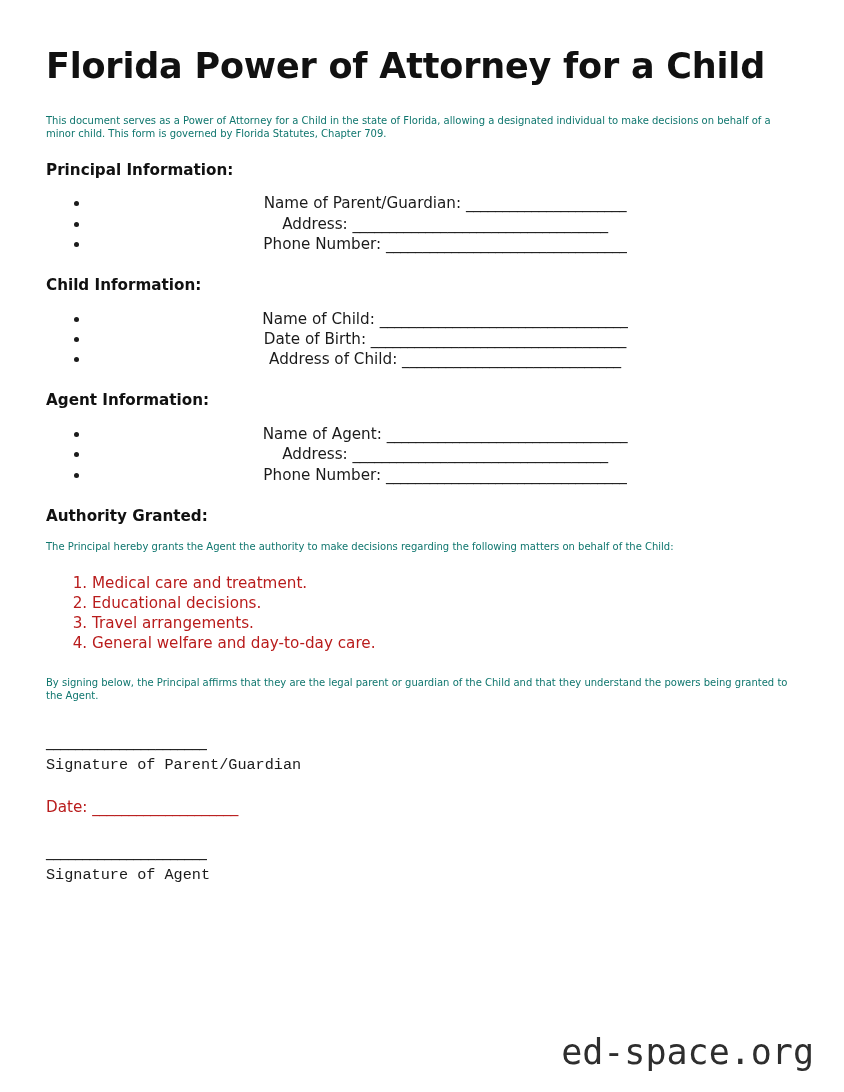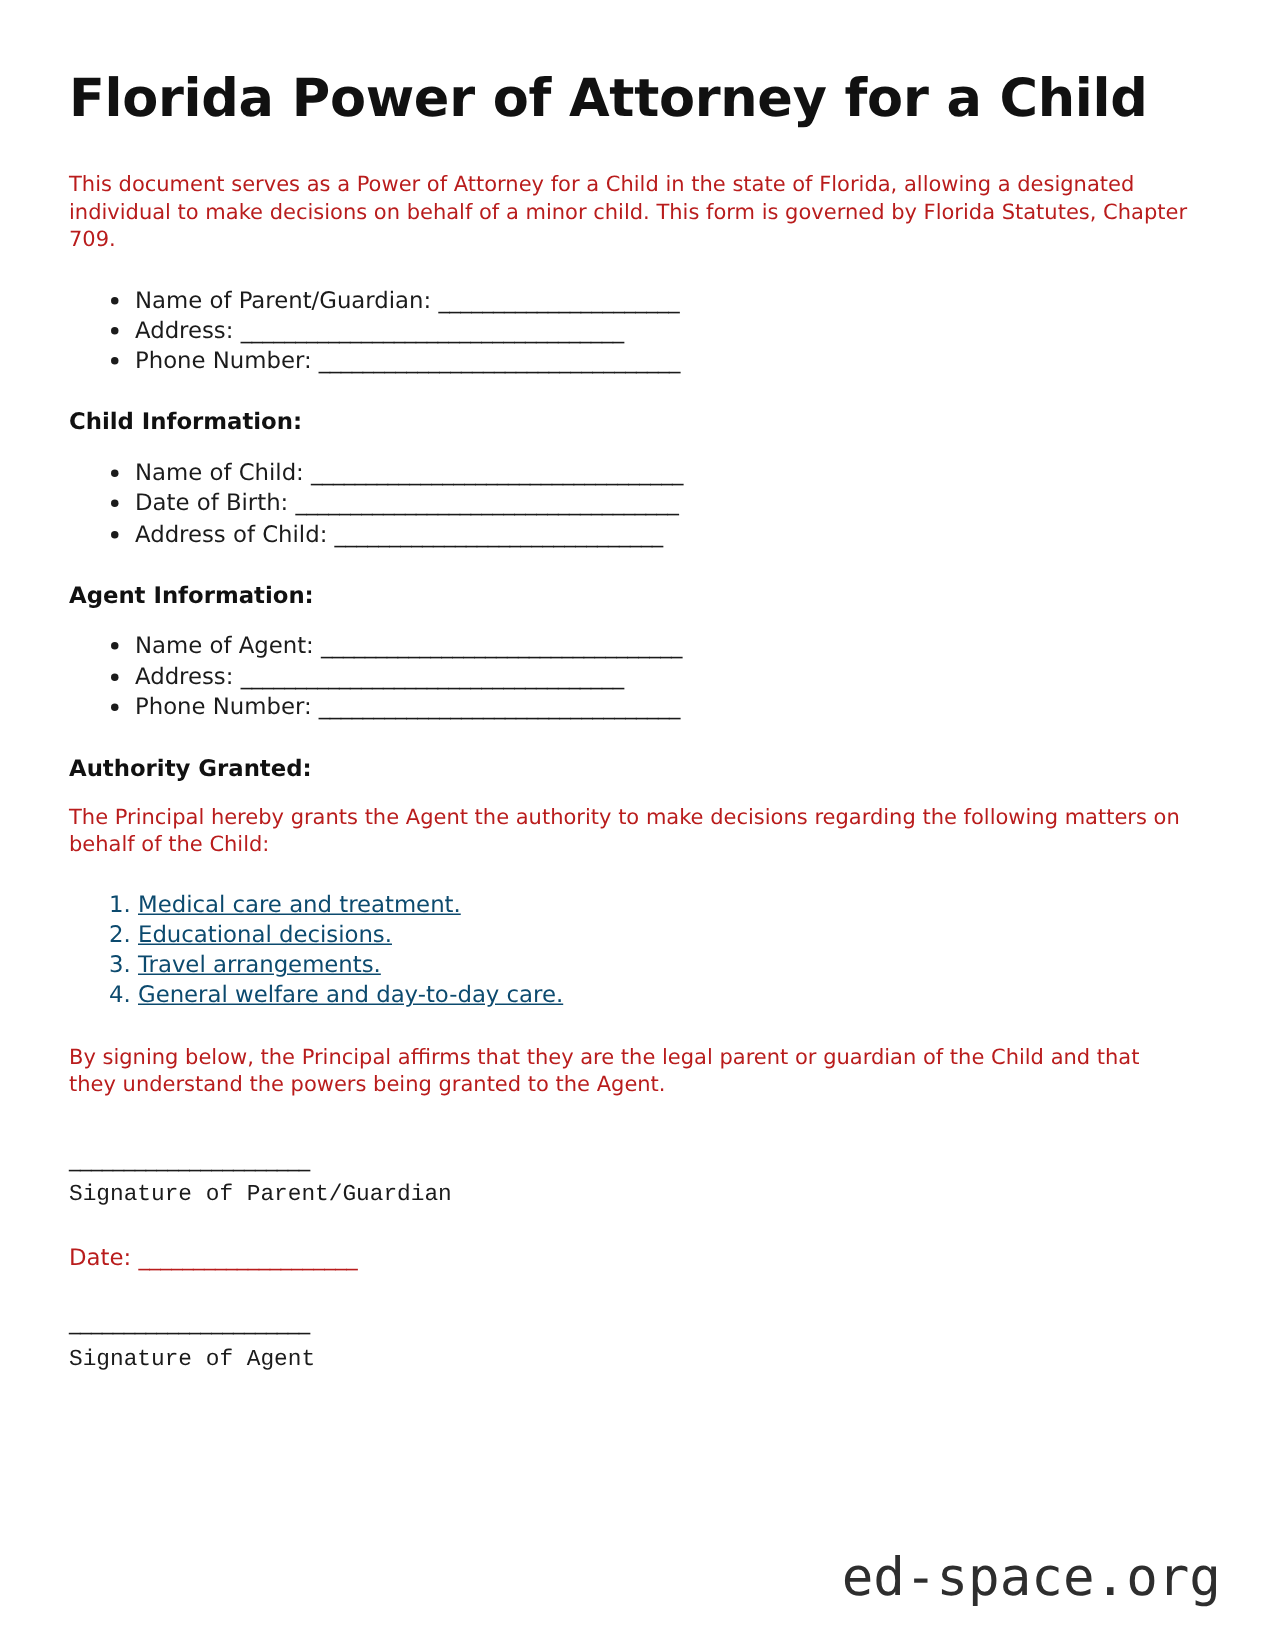--- a/index.html
+++ b/index.html
@@ -22,57 +22,57 @@
   .doc-title {
     font-size: 35px;
     font-weight: bold;
     line-height: 1.15;
     letter-spacing: -0.2px;
     margin: 0 0 28px 0;
     color: #111111;
   }
 
   .para {
-    font-size: 14px;
+    font-size: 10px;
     line-height: 1.32;
     margin: 0 0 20px 0;
     max-width: 748px;
-    color: #b91c1c;
+    color: #0f766e;
   }
 
   .section-heading {
     font-size: 15.2px;
     font-weight: bold;
     line-height: 1.3;
     margin: 0 0 13px 0;
     color: #111111;
   }
 
   ul.field-list {
     list-style: disc;
     margin: 0 0 22px 0;
     padding-left: 44px;
   }
   ul.field-list li {
     font-size: 15.2px;
     line-height: 1.33;
     margin: 0;
     color: #1b1b1b;
+    text-align: center;
   }
 
   ol.authority-list {
     margin: 0 0 22px 0;
     padding-left: 46px;
   }
   ol.authority-list li {
     font-size: 15.2px;
     line-height: 1.33;
     margin: 0;
-    color: #0c4a6e;
-    text-decoration: underline;
+    color: #b91c1c;
   }
 
   .blank-line {
     white-space: pre;
     letter-spacing: -0.3px;
   }
 
   .sig-rule {
     white-space: pre;
     font-size: 15.2px;
@@ -115,20 +115,21 @@
 </style>
 </head>
 <body>
 
 <div class="page">
 
   <h1 class="doc-title">Florida Power of Attorney for a Child</h1>
 
   <p class="para">This document serves as a Power of Attorney for a Child in the state of Florida, allowing a designated individual to make decisions on behalf of a minor child. This form is governed by Florida Statutes, Chapter 709.</p>
 
+  <h2 class="section-heading">Principal Information:</h2>
   <ul class="field-list">
     <li><span>Name of Parent/Guardian: </span><span class="blank-line">______________________</span></li>
     <li><span>Address: </span><span class="blank-line">___________________________________</span></li>
     <li><span>Phone Number: </span><span class="blank-line">_________________________________</span></li>
   </ul>
 
   <h2 class="section-heading">Child Information:</h2>
   <ul class="field-list">
     <li><span>Name of Child: </span><span class="blank-line">__________________________________</span></li>
     <li><span>Date of Birth: </span><span class="blank-line">___________________________________</span></li>

